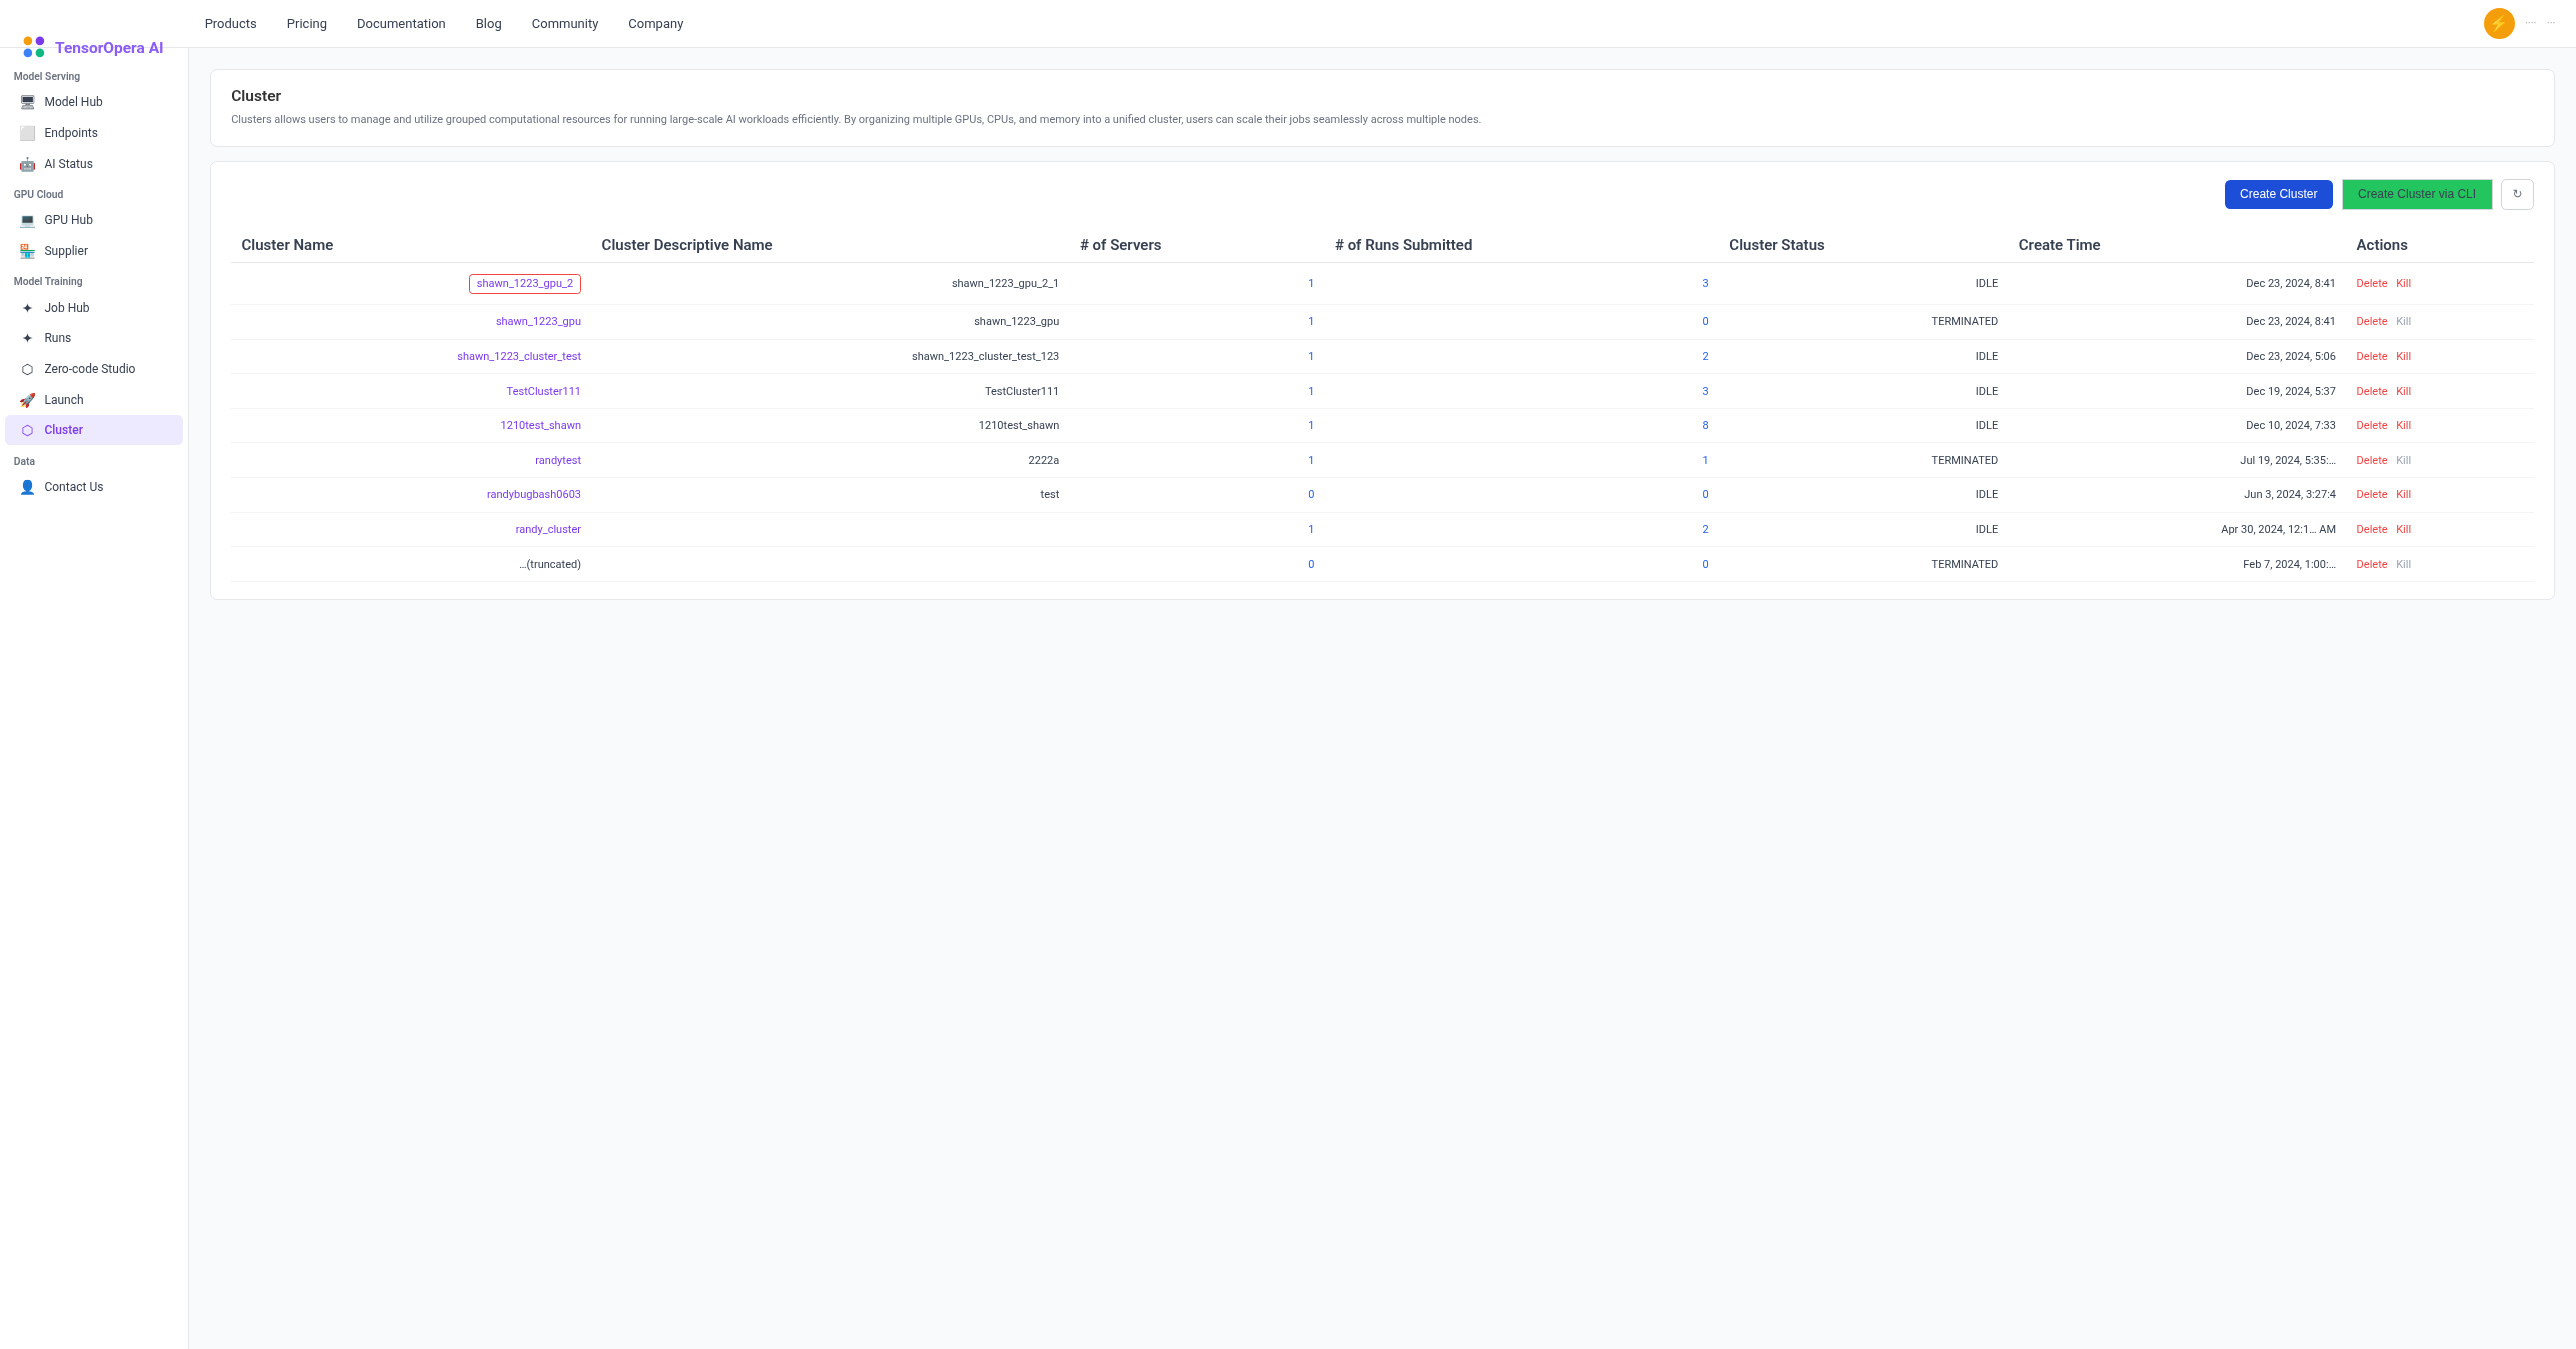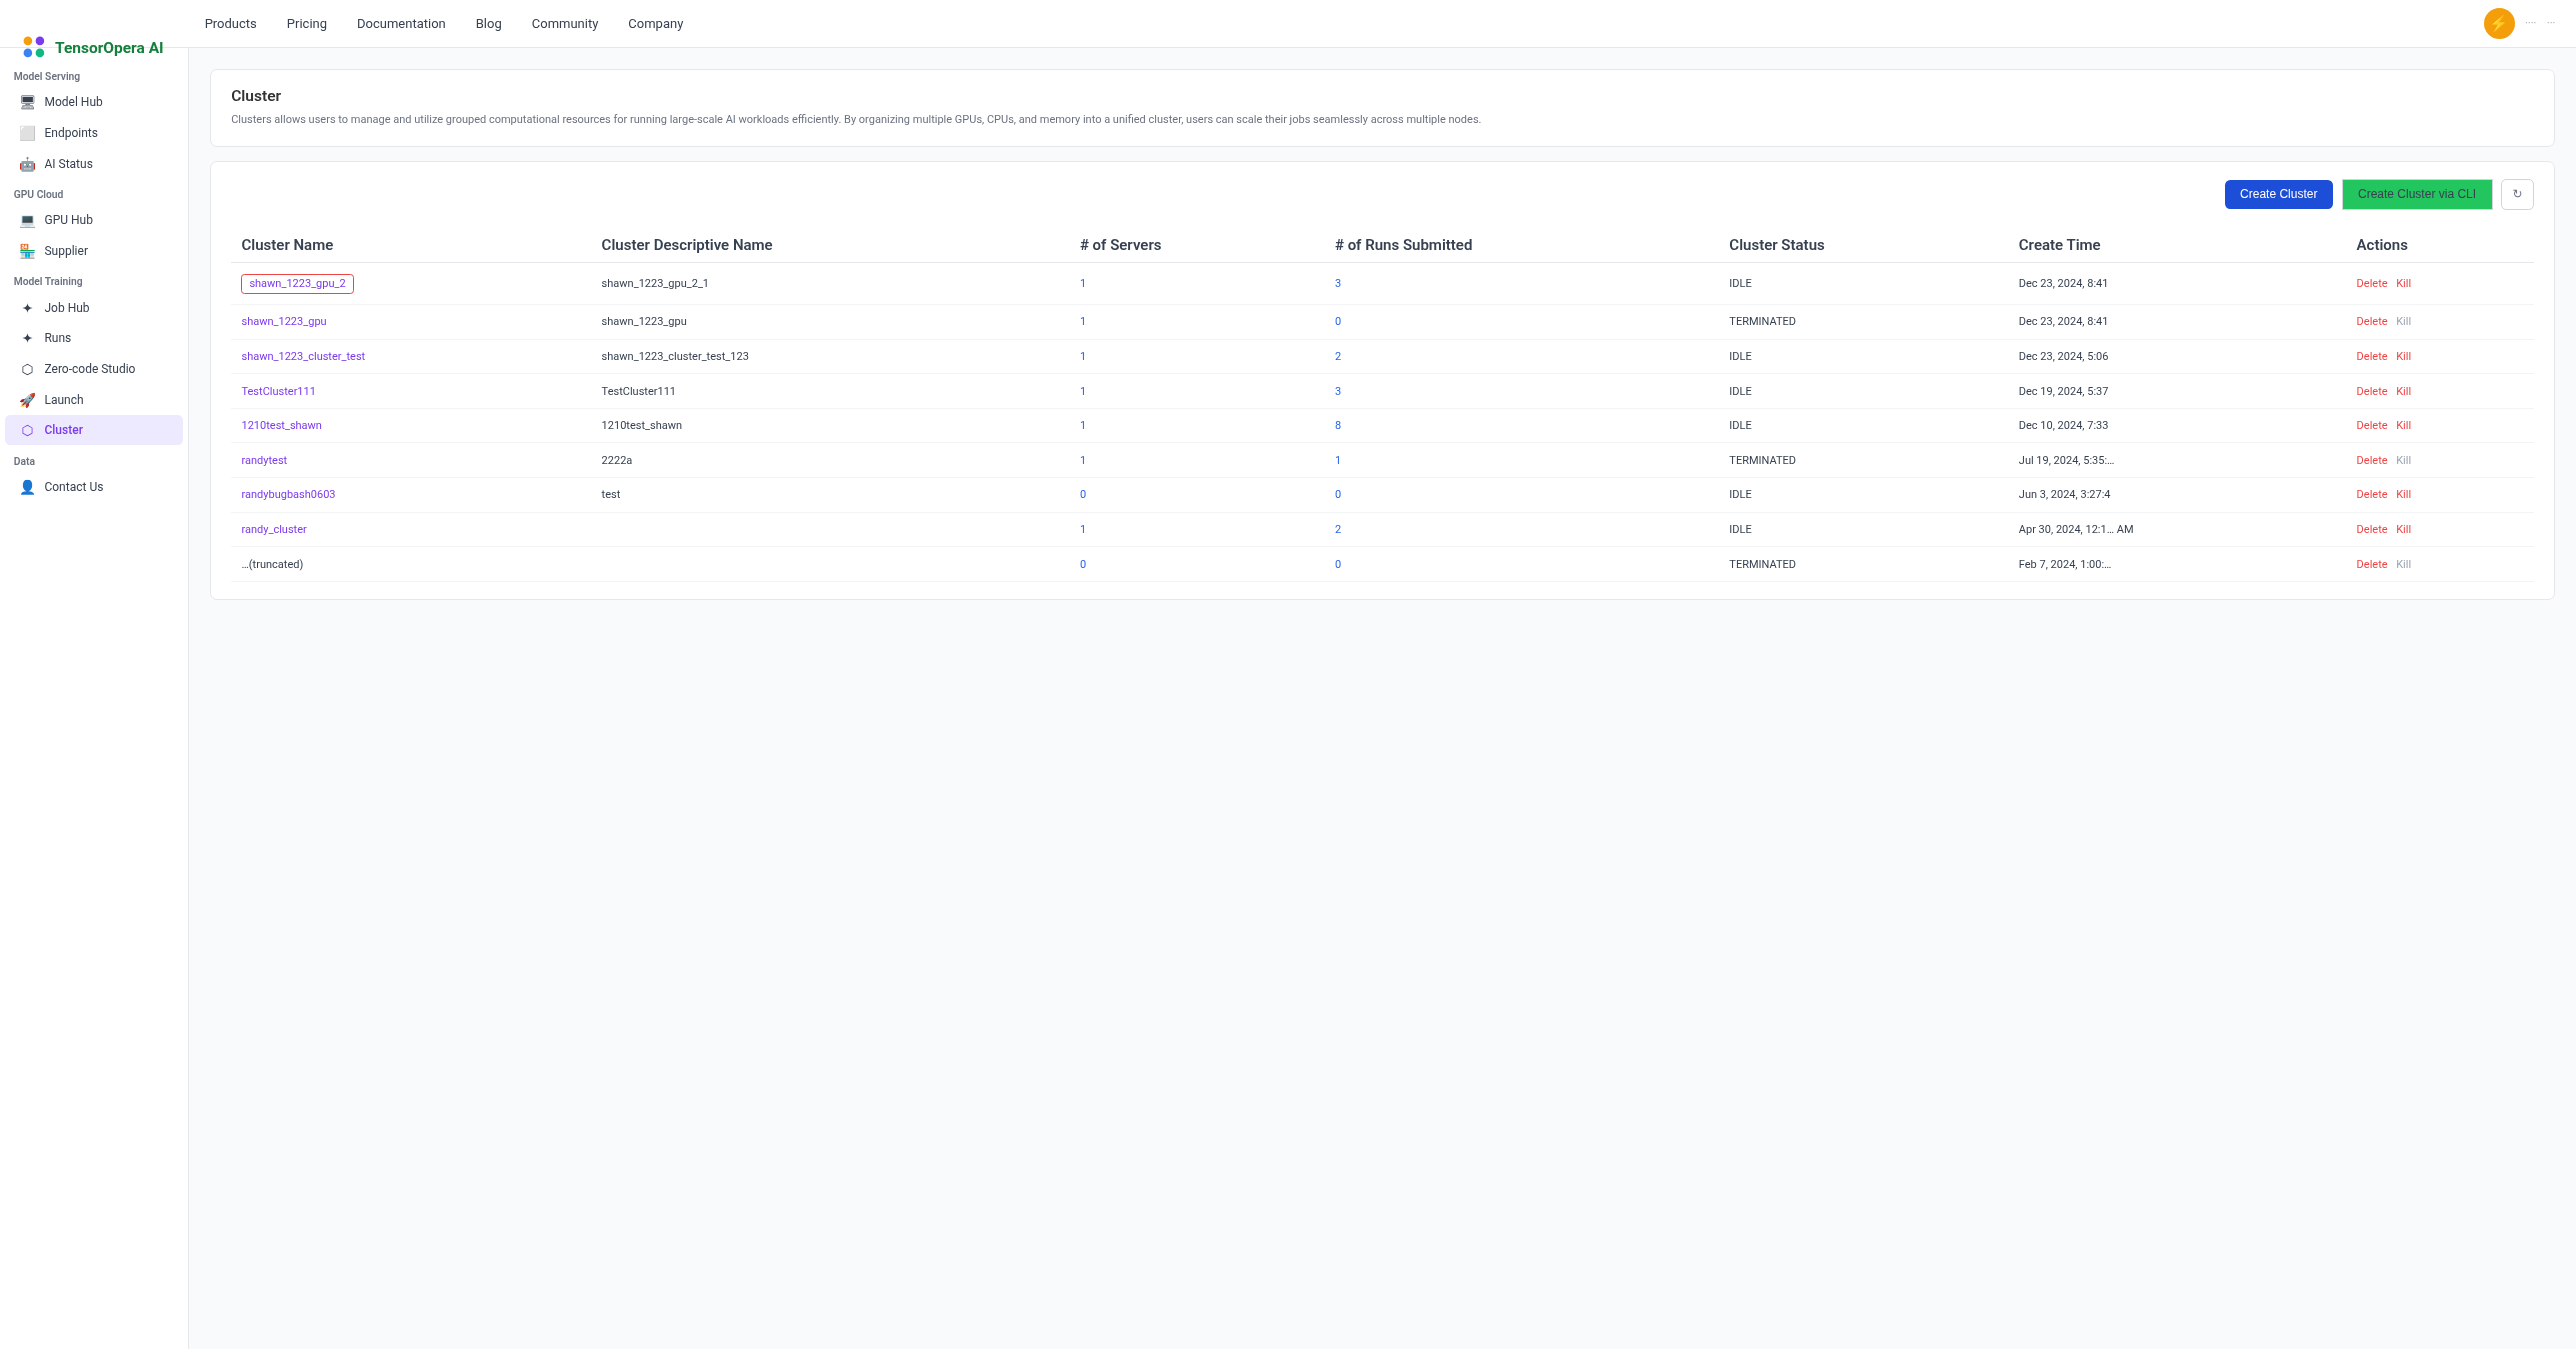--- a/index.html
+++ b/index.html
@@ -3,21 +3,21 @@
   <meta charset="utf-8">
   <style>
     * { box-sizing: border-box; margin: 0; padding: 0; }
     body { font-family: -apple-system, BlinkMacSystemFont, 'Segoe UI', Roboto, sans-serif; font-size: 12px; color: #333; background: #fff; }
 
     
     .topnav {
       display: flex; align-items: center; padding: 0 20.6px; height: 48px;
       border-bottom: 0.9px solid #e5e7eb; background: #fff; position: relative; z-index: 10;
     }
-    .logo { display: flex; align-items: center; gap: 6.9px; font-weight: 700; font-size: 15.5px; color: #15803d; margin-right: 41px; margin-top: 48px; }
+    .logo { display: flex; align-items: center; gap: 6.9px; font-weight: 700; font-size: 15.5px; color: #8b5cf6; margin-right: 41px; margin-top: 48px; }
     .logo-icon { width: 27.5px; height: 27.5px; }
     .nav-links { display: flex; gap: 30px; flex: 1; }
     .nav-link { color: #374151; font-size: 13px; cursor: pointer; text-decoration: none; }
     .nav-right { display: flex; align-items: center; gap: 10.3px; }
     .avatar { width: 31px; height: 31px; border-radius: 50%; background: #f59e0b; display: flex; align-items: center; justify-content: center; font-size: 15.5px; }
     .nav-user-text { font-size: 11px; color: #9ca3af; }
 
     
     .layout { display: flex; height: calc(100vh - 48px); }
 
@@ -63,21 +63,21 @@
     .btn-icon {
       background: #fff; color: #6b7280; border: 0.9px solid #d1d5db; padding: 7.7px 10.3px;
       border-radius: 5.2px; cursor: pointer; font-size: 12px;
     }
 
     table { width: 100%; border-collapse: collapse; }
     thead th {
       text-align: left; font-size: 15px; font-weight: 600; color: #374151;
       padding: 8.6px 10.3px; border-bottom: 1.7px solid #e5e7eb;
     }
-    tbody tr { border-bottom: 0.9px solid #f3f4f6; }
+    tbody tr { border-bottom: 0.9px solid #f3f4f6; text-align: right; }
     tbody td { padding: 10.3px 10.3px; font-size: 11px; color: #374151; vertical-align: middle; }
     .link-blue { color: #2563eb; text-decoration: none; cursor: pointer; }
     .link-purple { color: #7c3aed; text-decoration: none; cursor: pointer; }
     .action-delete { color: #ef4444; cursor: pointer; font-size: 11px; }
     .action-kill { color: #9ca3af; cursor: pointer; font-size: 11px; }
     .action-kill.active { color: #ef4444; }
     .actions-cell { display: flex; gap: 8.6px; align-items: center; }
 
     
     .cluster-name-highlighted {

